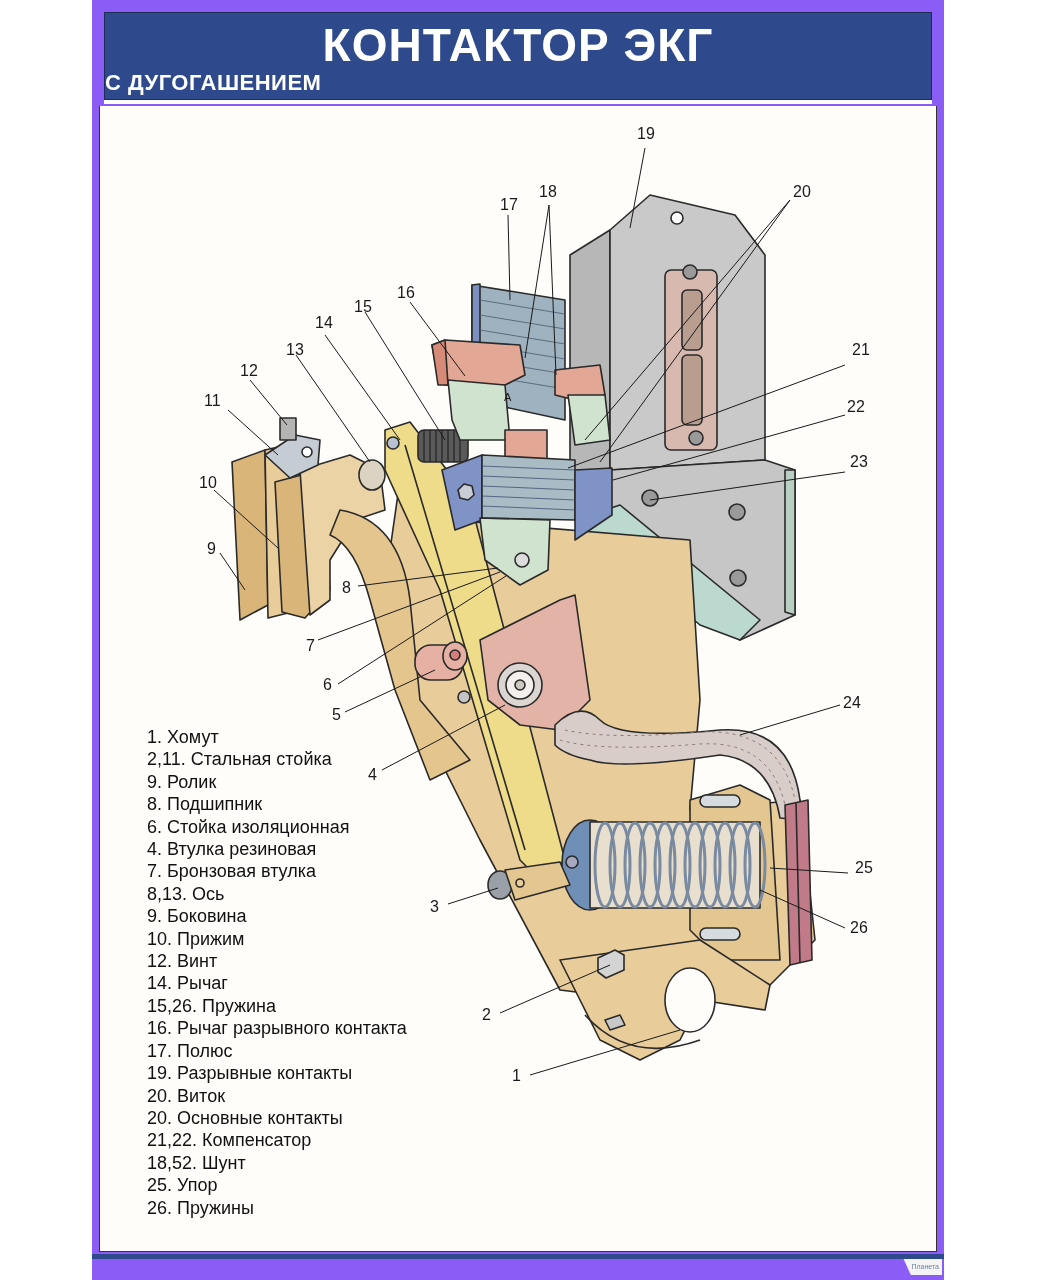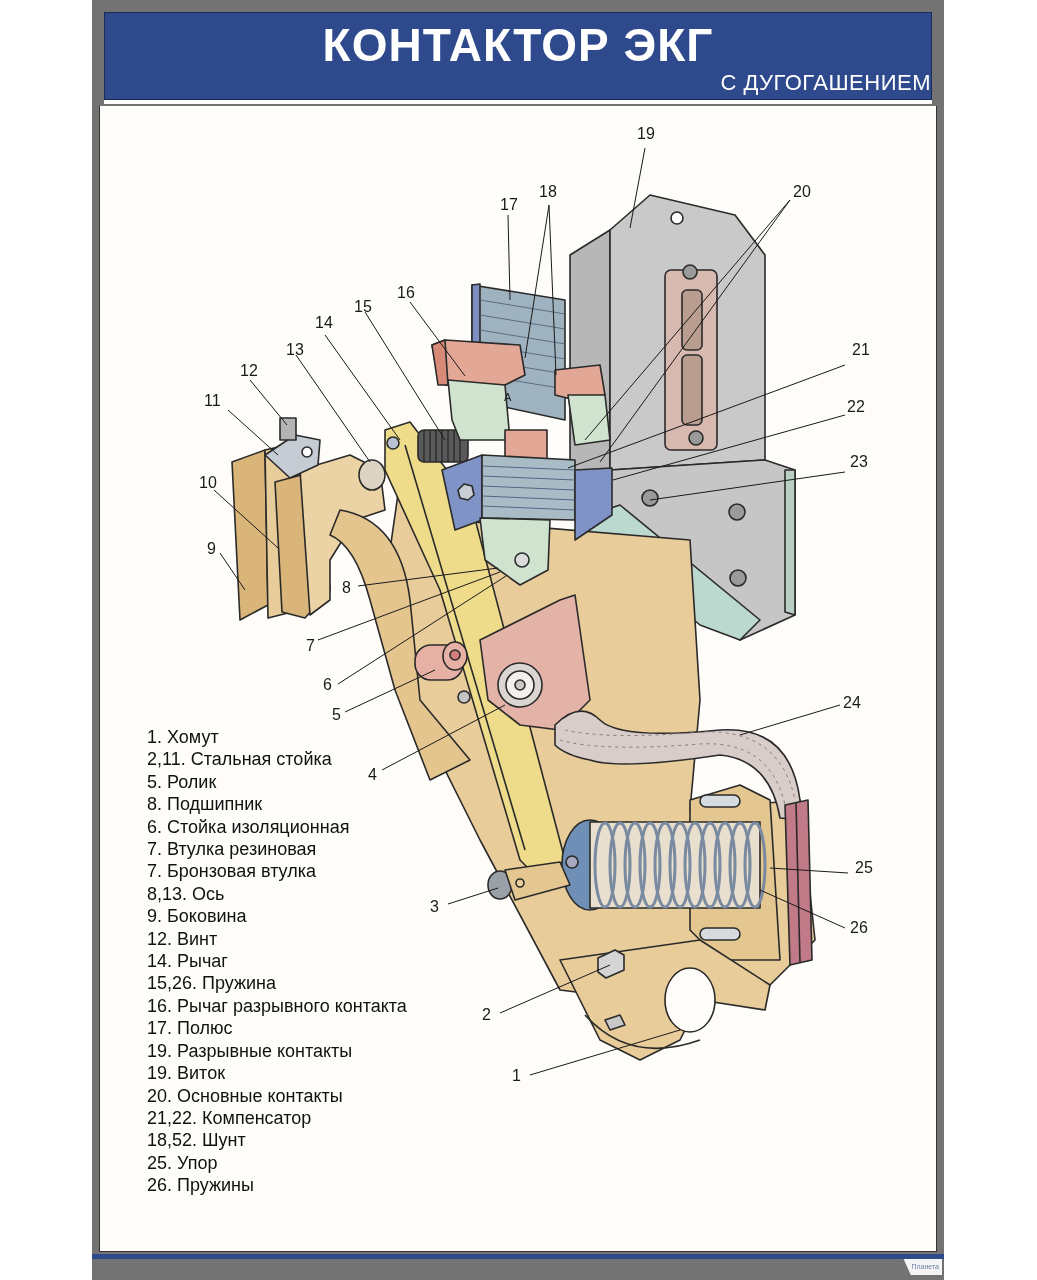--- a/index.html
+++ b/index.html
@@ -1,25 +1,25 @@
 <!DOCTYPE html>
 <html><head>
 <meta charset="utf-8">
 <style>
   html, body { margin: 0; padding: 0; background: #ffffff; }
   body { width: 1037px; height: 1280px; position: relative; overflow: hidden;
          font-family: "Liberation Sans", sans-serif; }
   #poster { position: absolute; left: 92px; top: 0; width: 852px; height: 1280px;
-            background: #737373; }
+            background: #8b5cf6; }
   #header { position: absolute; left: 12px; top: 12px; width: 828px; height: 88px;
             background: #2f4a8c; border: 1px solid #1c2c55; box-sizing: border-box; }
   #title { position: absolute; left: 0; right: 0; top: 6px; text-align: center; color: #fff;
            font-weight: bold; font-size: 46px; letter-spacing: 1px; line-height: 52px; }
-  #subtitle { position: absolute; left: 0; right: 0; top: 58px; text-align: right; color: #fff;
-              font-weight: normal; font-size: 22px; line-height: 24px; letter-spacing: 0.5px; }
+  #subtitle { position: absolute; left: 0; right: 0; top: 58px; text-align: left; color: #fff;
+              font-weight: bold; font-size: 22px; line-height: 24px; letter-spacing: 0.5px; }
   #stripe-top { position: absolute; left: 12px; top: 100px; width: 828px; height: 4px; background:#fff; }
   #canvas { position: absolute; left: 7px; top: 106px; width: 838px; height: 1146px;
             background: #fffdfa; border-left: 1px solid #333; border-right: 1px solid #333;
             border-bottom: 1px solid #333; box-sizing: border-box; }
   #blue-strip { position: absolute; left: 0; top: 1254px; width: 852px; height: 5px; background: #2f4a8c; }
   #logo { position: absolute; right: 2px; top: 1259px; width: 48px; height: 16px; background: #f4f4f4;
           clip-path: polygon(20% 0, 100% 0, 100% 100%, 35% 100%); font-size: 7px; color: #6a7fa8;
           line-height: 16px; text-align: right; padding-right: 3px; box-sizing: border-box; }
   #art { position: absolute; left: 0; top: 0; }
   .callout-num { font-size: 16px; fill: #1a1a1a; font-family: "Liberation Sans", sans-serif; }
@@ -259,32 +259,33 @@
     <text class="callout-num" x="850" y="467">23</text>
     <text class="callout-num" x="843" y="708">24</text>
     <text class="callout-num" x="855" y="873">25</text>
     <text class="callout-num" x="850" y="933">26</text>
   </g>
 </svg>
 
 <div id="legend">
   <div class="legend-item">1. Хомут</div>
   <div class="legend-item">2,11. Стальная стойка</div>
-  <div class="legend-item">5. Ролик</div>
+  <div class="legend-item">9. Ролик</div>
   <div class="legend-item">8. Подшипник</div>
   <div class="legend-item">6. Стойка изоляционная</div>
-  <div class="legend-item">7. Втулка резиновая</div>
+  <div class="legend-item">4. Втулка резиновая</div>
   <div class="legend-item">7. Бронзовая втулка</div>
   <div class="legend-item">8,13. Ось</div>
   <div class="legend-item">9. Боковина</div>
+  <div class="legend-item">10. Прижим</div>
   <div class="legend-item">12. Винт</div>
   <div class="legend-item">14. Рычаг</div>
   <div class="legend-item">15,26. Пружина</div>
   <div class="legend-item">16. Рычаг разрывного контакта</div>
   <div class="legend-item">17. Полюс</div>
   <div class="legend-item">19. Разрывные контакты</div>
-  <div class="legend-item">19. Виток</div>
+  <div class="legend-item">20. Виток</div>
   <div class="legend-item">20. Основные контакты</div>
   <div class="legend-item">21,22. Компенсатор</div>
   <div class="legend-item">18,52. Шунт</div>
   <div class="legend-item">25. Упор</div>
   <div class="legend-item">26. Пружины</div>
 </div>
 
 </body></html>

